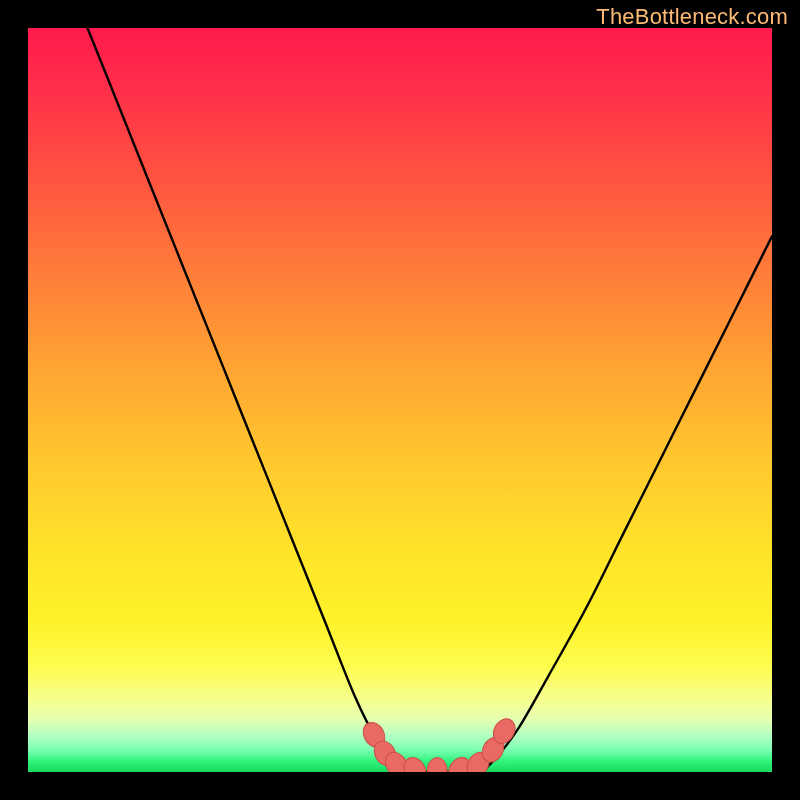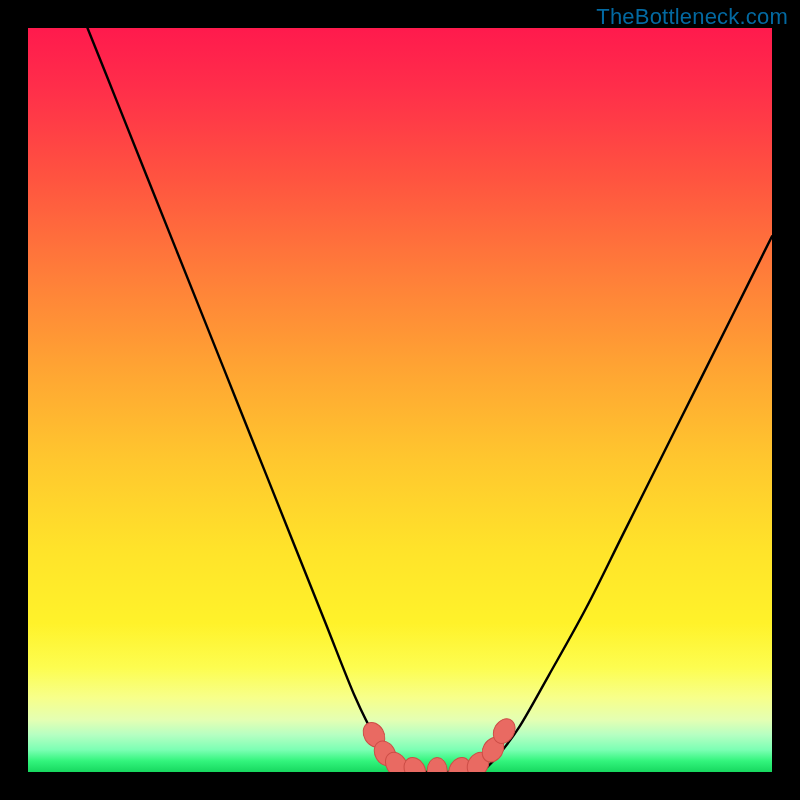--- a/index.html
+++ b/index.html
@@ -53,21 +53,21 @@
   svg.curves {
     position: absolute;
     inset: 0;
     width: 744px;
     height: 744px;
   }
   .watermark {
     position: absolute;
     top: 4px;
     right: 12px;
-    color: #0369a1;
+    color: #fdba74;
     font-size: 22px;
     font-weight: 500;
     letter-spacing: 0.2px;
     user-select: none;
   }
 </style>
 </head>
 <body>
 
 <div class="frame">

